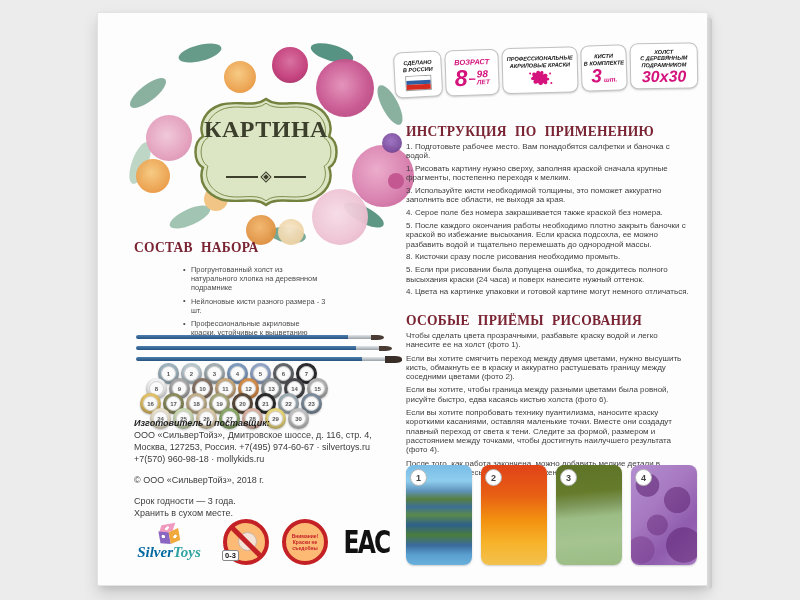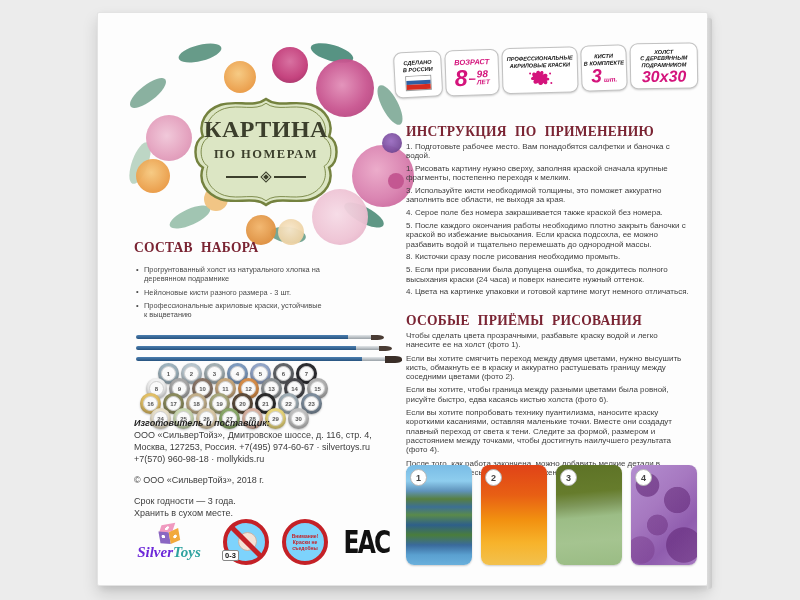--- a/index.html
+++ b/index.html
@@ -78,21 +78,21 @@
   .rubric{margin:0;font-family:"Liberation Serif",serif;font-weight:700;color:#7a2433;
           font-size:15px;letter-spacing:.3px;word-spacing:5px;white-space:nowrap;
           transform:scaleX(.9);transform-origin:0 50%;}
   .kit-h{position:absolute;left:36px;top:226px;}
   .instr-h{position:absolute;left:308px;top:110px;}
   .tech-h{position:absolute;left:308px;top:299px;}
 
   
   .kit-list{position:absolute;left:38px;top:252px;width:190px;margin:0;padding:0;list-style:none;
             font-size:7.4px;line-height:9px;color:#4a4a4a;}
-  .kit-list li{position:relative;padding-left:8px;margin-bottom:4.5px;}
+  .kit-list li{position:relative;padding-left:8px;margin-bottom:4.5px;margin-left:47px;}
   .kit-list li::before{content:"•";position:absolute;left:0;top:-0.5px;color:#4a4a4a;}
 
   
   .brushes{position:absolute;left:38px;top:321px;width:270px;}
   .brush{position:relative;height:6px;margin-bottom:5px;}
   .brush i{position:absolute;top:1px;display:block;}
   .handle{left:0;width:212px;height:3.5px;border-radius:2px 0 0 2px;
           background:linear-gradient(180deg,#4c7fb0,#27537f);}
   .ferrule{left:212px;width:23px;height:4px;background:linear-gradient(180deg,#e2e6e9,#9aa2a8);}
   .tip{left:235px;width:13px;height:5px;top:0.5px;background:#4a3c34;border-radius:0 70% 70% 0;}
@@ -117,23 +117,23 @@
   .st-logo{width:82px;text-align:center;}
   .cube{width:22px;height:20px;position:relative;margin:0 auto 0;transform:rotate(-10deg);}
   .cube i{position:absolute;display:block;}
   .c-top{left:3px;top:0;width:14px;height:8px;background:#f09ac0;transform:skewX(-28deg);
          background-image:radial-gradient(circle at 50% 50%,#fff 0 1.5px,transparent 2px);}
   .c-left{left:1px;top:7px;width:10px;height:12px;background:#8a66c2;transform:skewY(14deg);
          background-image:radial-gradient(circle at 40% 40%,#fff 0 1.5px,transparent 2px);}
   .c-right{left:11px;top:7px;width:10px;height:12px;background:#f2a93c;transform:skewY(-14deg);
          background-image:radial-gradient(circle at 55% 55%,#fff 0 1.5px,transparent 2px);}
   .st-text{font-family:"Liberation Serif",serif;font-style:italic;font-weight:bold;font-size:15px;line-height:16px;}
-  .st1{color:#6d28d9;} .st2{color:#2fa3a0;}
+  .st1{color:#0369a1;} .st2{color:#2fa3a0;}
   .sign{box-sizing:border-box;width:46px;height:46px;border:4px solid #c42127;border-radius:50%;
-        position:relative;background:#7dd3fc;flex-shrink:0;}
+        position:relative;background:#fdba74;flex-shrink:0;}
   .baby{position:absolute;left:11px;top:9px;width:17px;height:17px;border-radius:50%;
         background:#f3e2d6;border:1px solid #c9b3a4;}
   .bar{position:absolute;left:-3px;top:16px;width:44px;height:5px;background:#c42127;transform:rotate(45deg);}
   .s-age-label{position:absolute;left:-5px;bottom:0;background:#fff;border:1px solid #888;border-radius:2px;
         font-size:7.5px;font-weight:bold;color:#111;padding:0 2px;line-height:9px;}
   .warn-txt{position:absolute;inset:0;display:flex;flex-direction:column;align-items:center;justify-content:center;
         font-size:5px;line-height:6px;font-weight:bold;color:#c42127;text-align:center;}
   .eac{font-family:"DejaVu Sans",sans-serif;font-weight:900;font-size:26px;color:#111;
         transform:scaleY(1.25) scaleX(.9);letter-spacing:-2px;}
   .recycle{position:relative;width:40px;height:50px;color:#2e8b2e;text-align:center;}
@@ -238,21 +238,20 @@
     <i class="or4"></i>
     <i class="cr1"></i>
     <i class="pp1"></i>
     <i class="bd1"></i>
     <div class="plate">
       <svg viewBox="0 0 200 140" preserveAspectRatio="none">
         <path d="M100,5 C114,16 136,6 155,12 C173,18 183,34 177,51 C189,58 189,82 177,89 C183,106 173,122 155,128 C136,134 114,124 100,135 C86,124 64,134 45,128 C27,122 17,106 23,89 C11,82 11,58 23,51 C17,34 27,18 45,12 C64,6 86,16 100,5 Z" fill="#dce6c4" stroke="#74823f" stroke-width="3"></path>
         <path d="M100,5 C114,16 136,6 155,12 C173,18 183,34 177,51 C189,58 189,82 177,89 C183,106 173,122 155,128 C136,134 114,124 100,135 C86,124 64,134 45,128 C27,122 17,106 23,89 C11,82 11,58 23,51 C17,34 27,18 45,12 C64,6 86,16 100,5 Z" fill="none" stroke="#74823f" stroke-width="1.2" transform="translate(100,70) scale(0.92) translate(-100,-70)"></path>
       </svg>
       <div class="plate-t1">КАРТИНА</div>
-      <div class="plate-t2">ПО НОМЕРАМ</div>
       <div class="orn">
           <span class="ln"></span>
           <span class="dm"></span>
           <span class="ln"></span>
         </div>
     </div>
   </div>
 
   <h2 class="rubric kit-h">СОСТАВ НАБОРА</h2>
   <ul class="kit-list">

